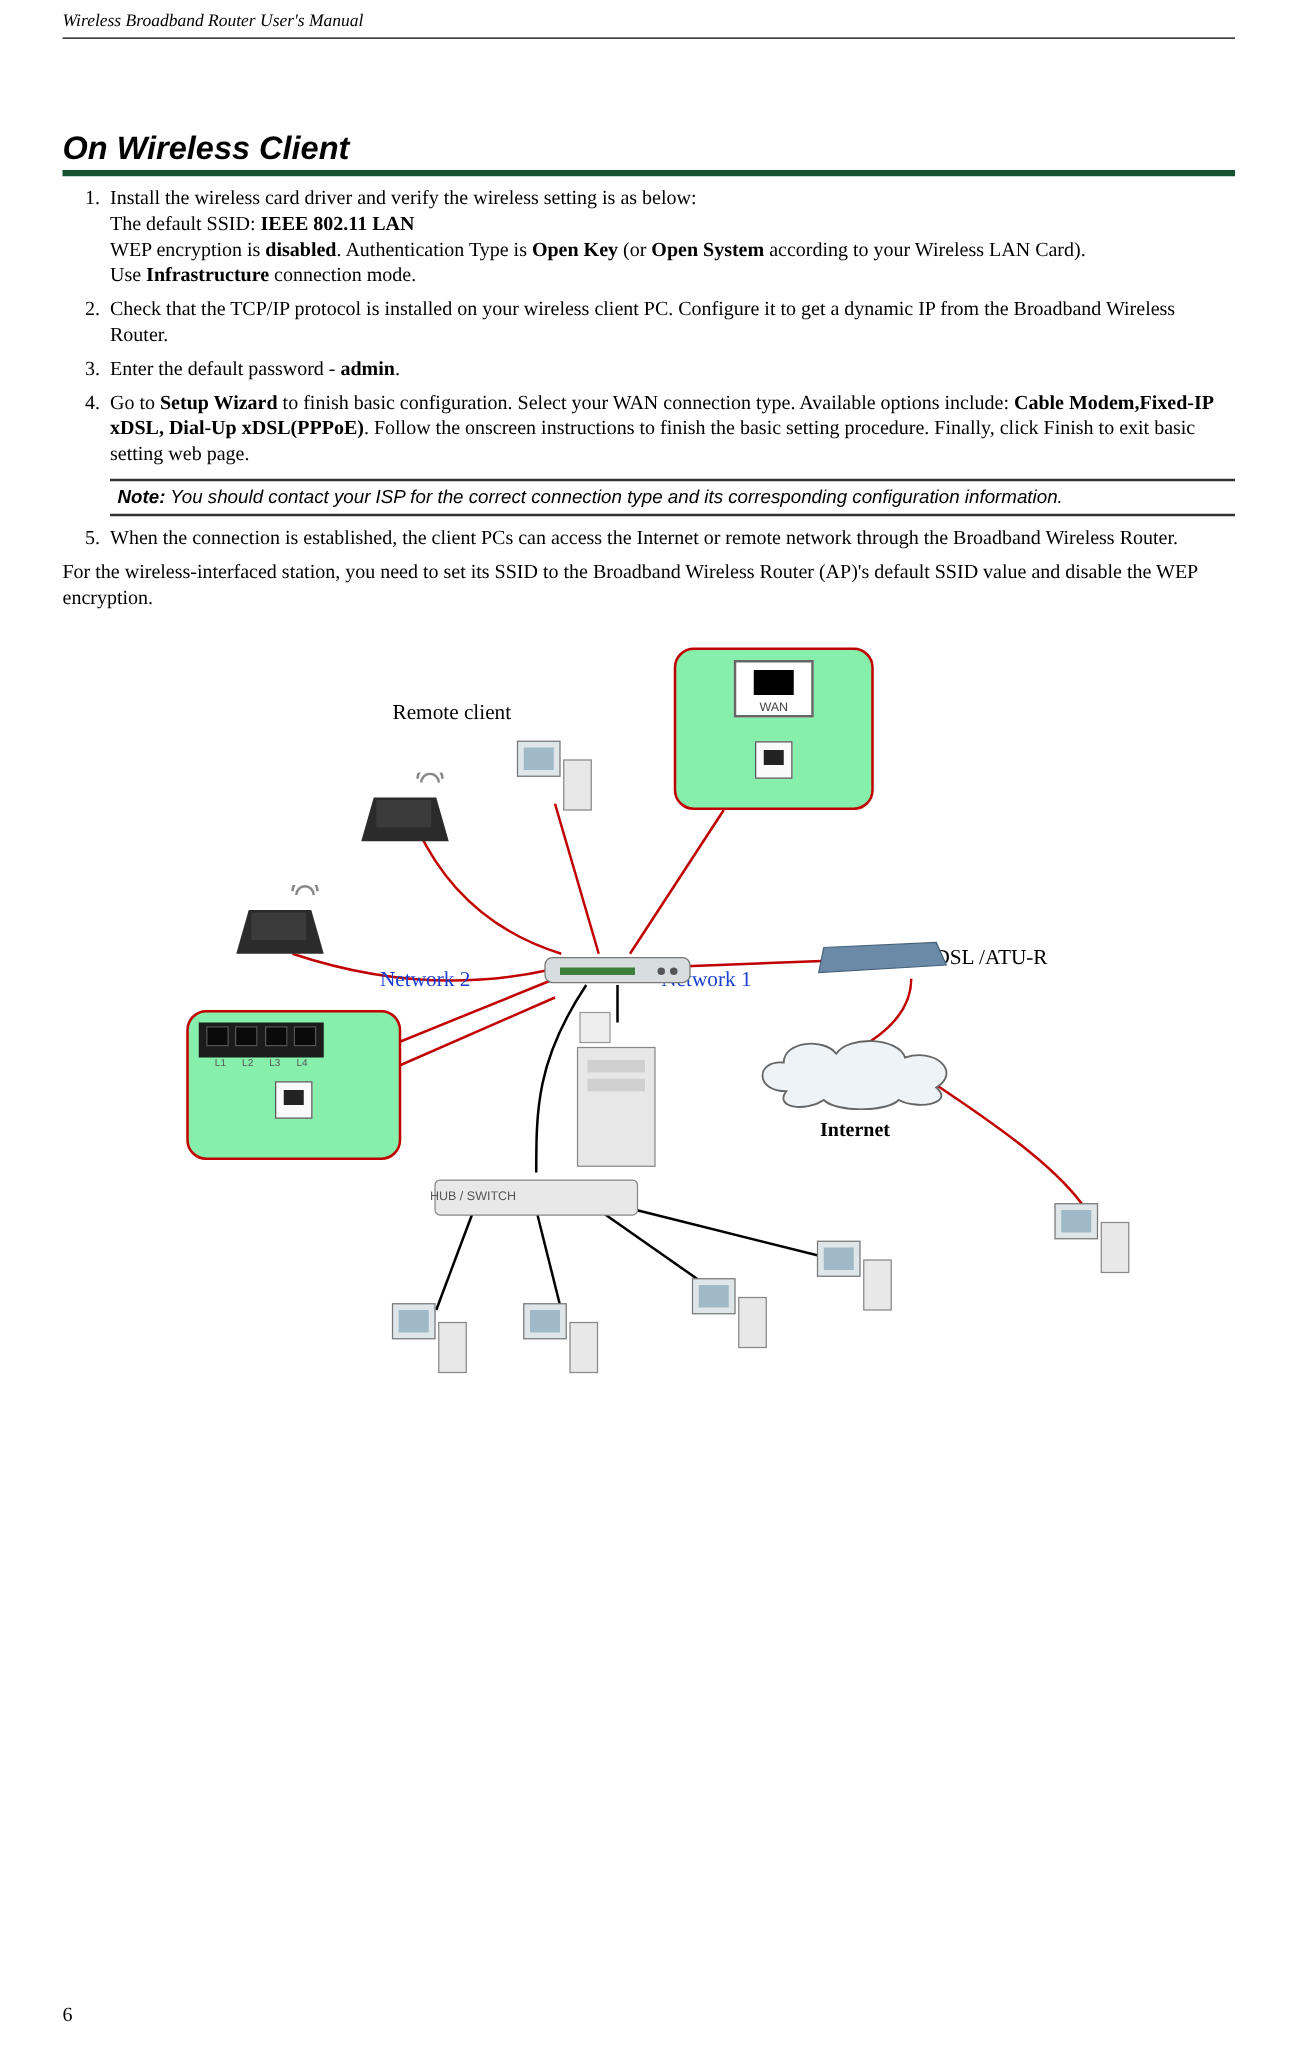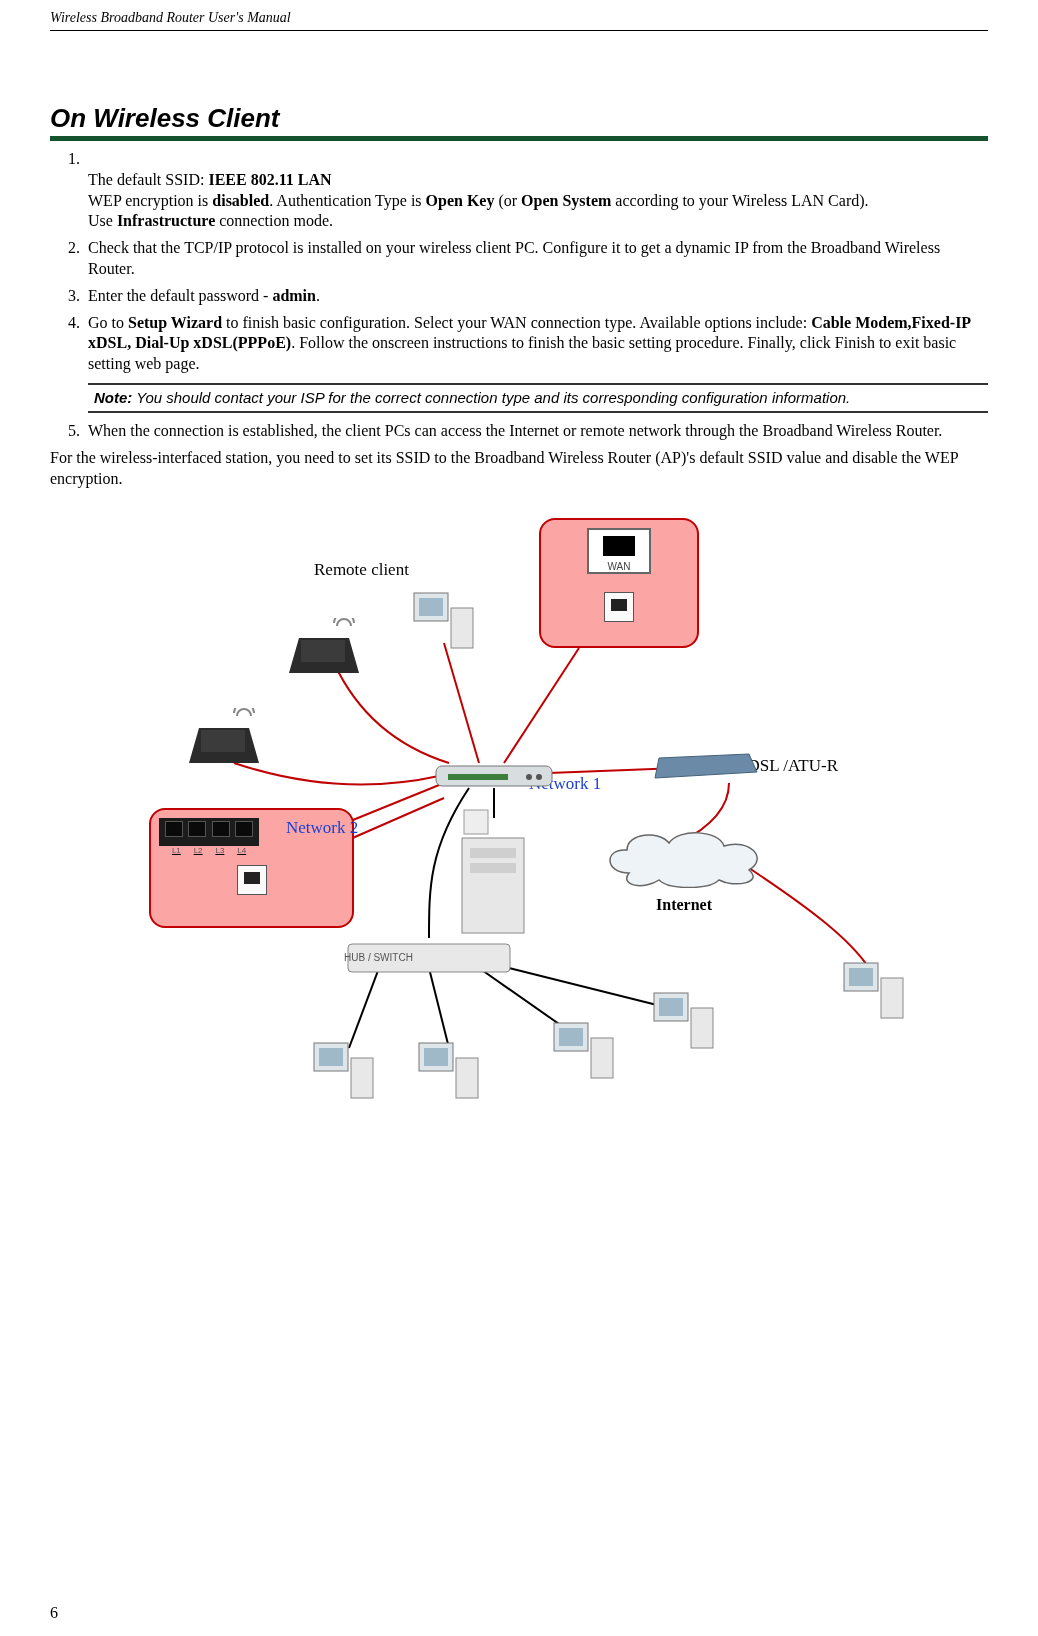--- a/index.html
+++ b/index.html
@@ -72,24 +72,23 @@
     font-size: 17px;
     white-space: nowrap;
   }
   .blue { color: #1a3fd1; }
 
   
   .callout {
     position: absolute;
     border: 2px solid #c00001;
     border-radius: 16px;
-    background: #fca5a5;
+    background: #86efac;
     box-sizing: border-box;
     padding: 8px;
-    text-decoration: underline;
   }
 
   
   .cloud {
     position: absolute;
     width: 170px;
     height: 60px;
   }
   .cloud svg { width: 100%; height: 100%; }
   .cloud-label {
@@ -186,21 +185,21 @@
 
 <div class="page-wrap">
 <div class="page">
 
   <div class="running-header">Wireless Broadband Router User's Manual</div>
 
   <h1 class="section">On Wireless Client</h1>
 
   <ol class="main-list">
     <li>
-      <br>
+      <span>Install the wireless card driver and verify the wireless setting is as below:</span><br>
       <span>The default SSID: </span><b>IEEE 802.11 LAN</b><br>
       <span>WEP encryption is </span><b>disabled</b><span>. Authentication Type is </span><b>Open Key</b><span> (or </span><b>Open System</b><span> according to your Wireless LAN Card).</span><br>
       <span>Use </span><b>Infrastructure</b><span> connection mode.</span>
     </li>
     <li>Check that the TCP/IP protocol is installed on your wireless client PC. Configure it to get a dynamic IP from the Broadband Wireless Router.</li>
     <li>
       <span>Enter the default password - </span><b>admin</b><span>.</span>
     </li>
     <li>
       <span>Go to </span><b>Setup Wizard</b><span> to finish basic configuration. Select your WAN connection type. Available options include: </span><b>Cable Modem,Fixed-IP xDSL, Dial-Up xDSL(PPPoE)</b><span>. Follow the onscreen instructions to finish the basic setting procedure. Finally, click Finish to exit basic setting web page.</span>
@@ -259,40 +258,40 @@
       <div style="text-align:center;">
         <div class="wanport">
           <div class="wanport-label">WAN</div>
         </div>
       </div>
       <div style="text-align:center; margin-top:14px;">
         <span class="jack"></span>
       </div>
     </div>
 
-    <div class="callout" style="top:300px; left:40px; width:205px; height:120px;">
+    <div class="callout" style="top:300px; left:40px; width:172px; height:120px;">
       <div class="ports-row">
         <div class="p"></div>
             <div class="p"></div>
             <div class="p"></div>
             <div class="p"></div>
       </div>
       <div class="ports-lbl">
         <span>L1</span>
         <span>L2</span>
         <span>L3</span>
         <span>L4</span>
       </div>
       <div style="text-align:center; margin-top:10px;">
         <span class="jack"></span>
       </div>
     </div>
 
     <div class="label" style="top:52px; left:205px;">Remote client</div>
-    <div class="label blue" style="top:266px; left:177px;margin-top:44px;">Network 2</div>
+    <div class="label blue" style="top:266px; left:195px;">Network 2</div>
     <div class="label blue" style="top:266px; left:420px;">Network 1</div>
     <div class="label" style="top:248px; left:630px;">xDSL /ATU-R</div>
 
     <div class="cloud" style="top:320px; left:490px;">
       <svg viewBox="0 0 170 60">
         <path d="M30,45 C5,45 5,20 28,22 C28,5 60,2 70,15 C80,0 120,2 125,18 C150,10 170,30 150,42 C165,55 135,60 120,52 C110,62 70,62 60,52 C45,62 20,58 30,45 Z" fill="#eef3f7" stroke="#666" stroke-width="1.5"></path>
       </svg>
       <div class="cloud-label">Internet</div>
     </div>
 

